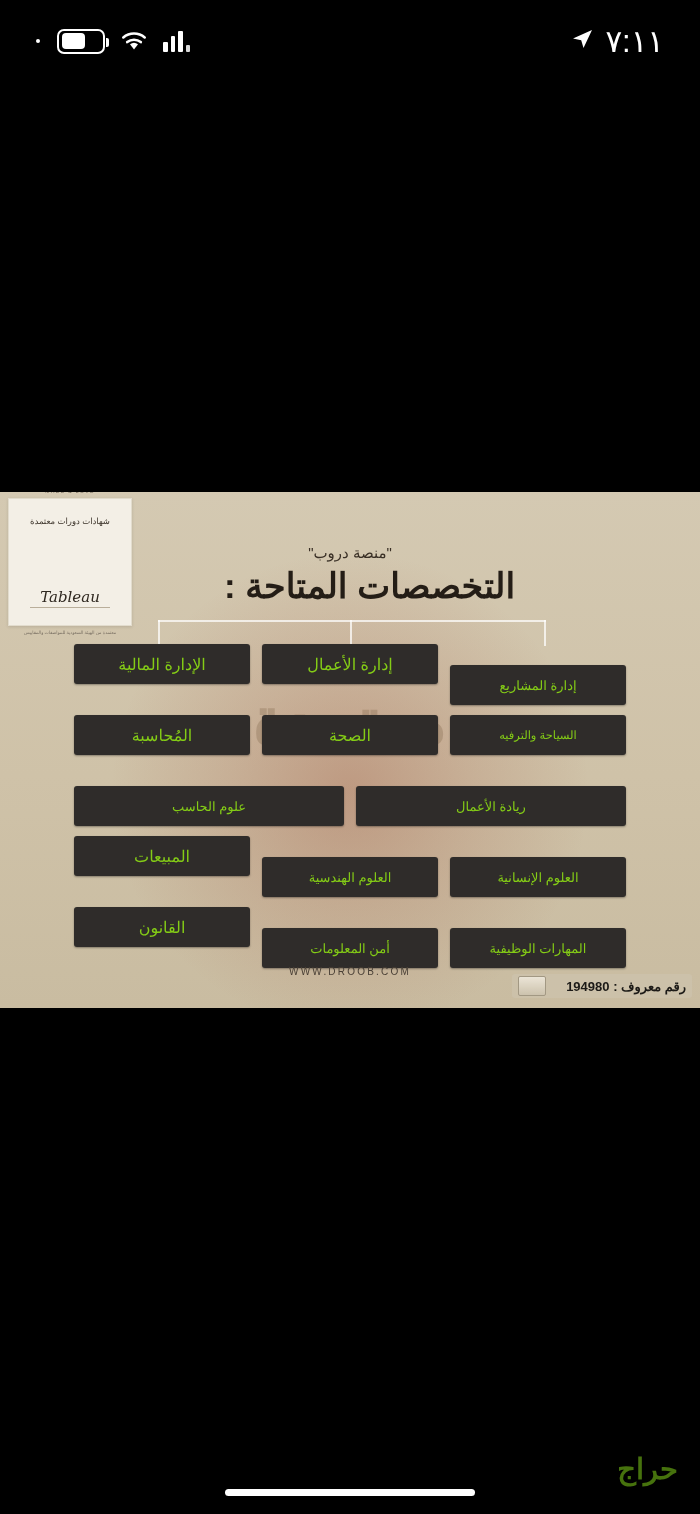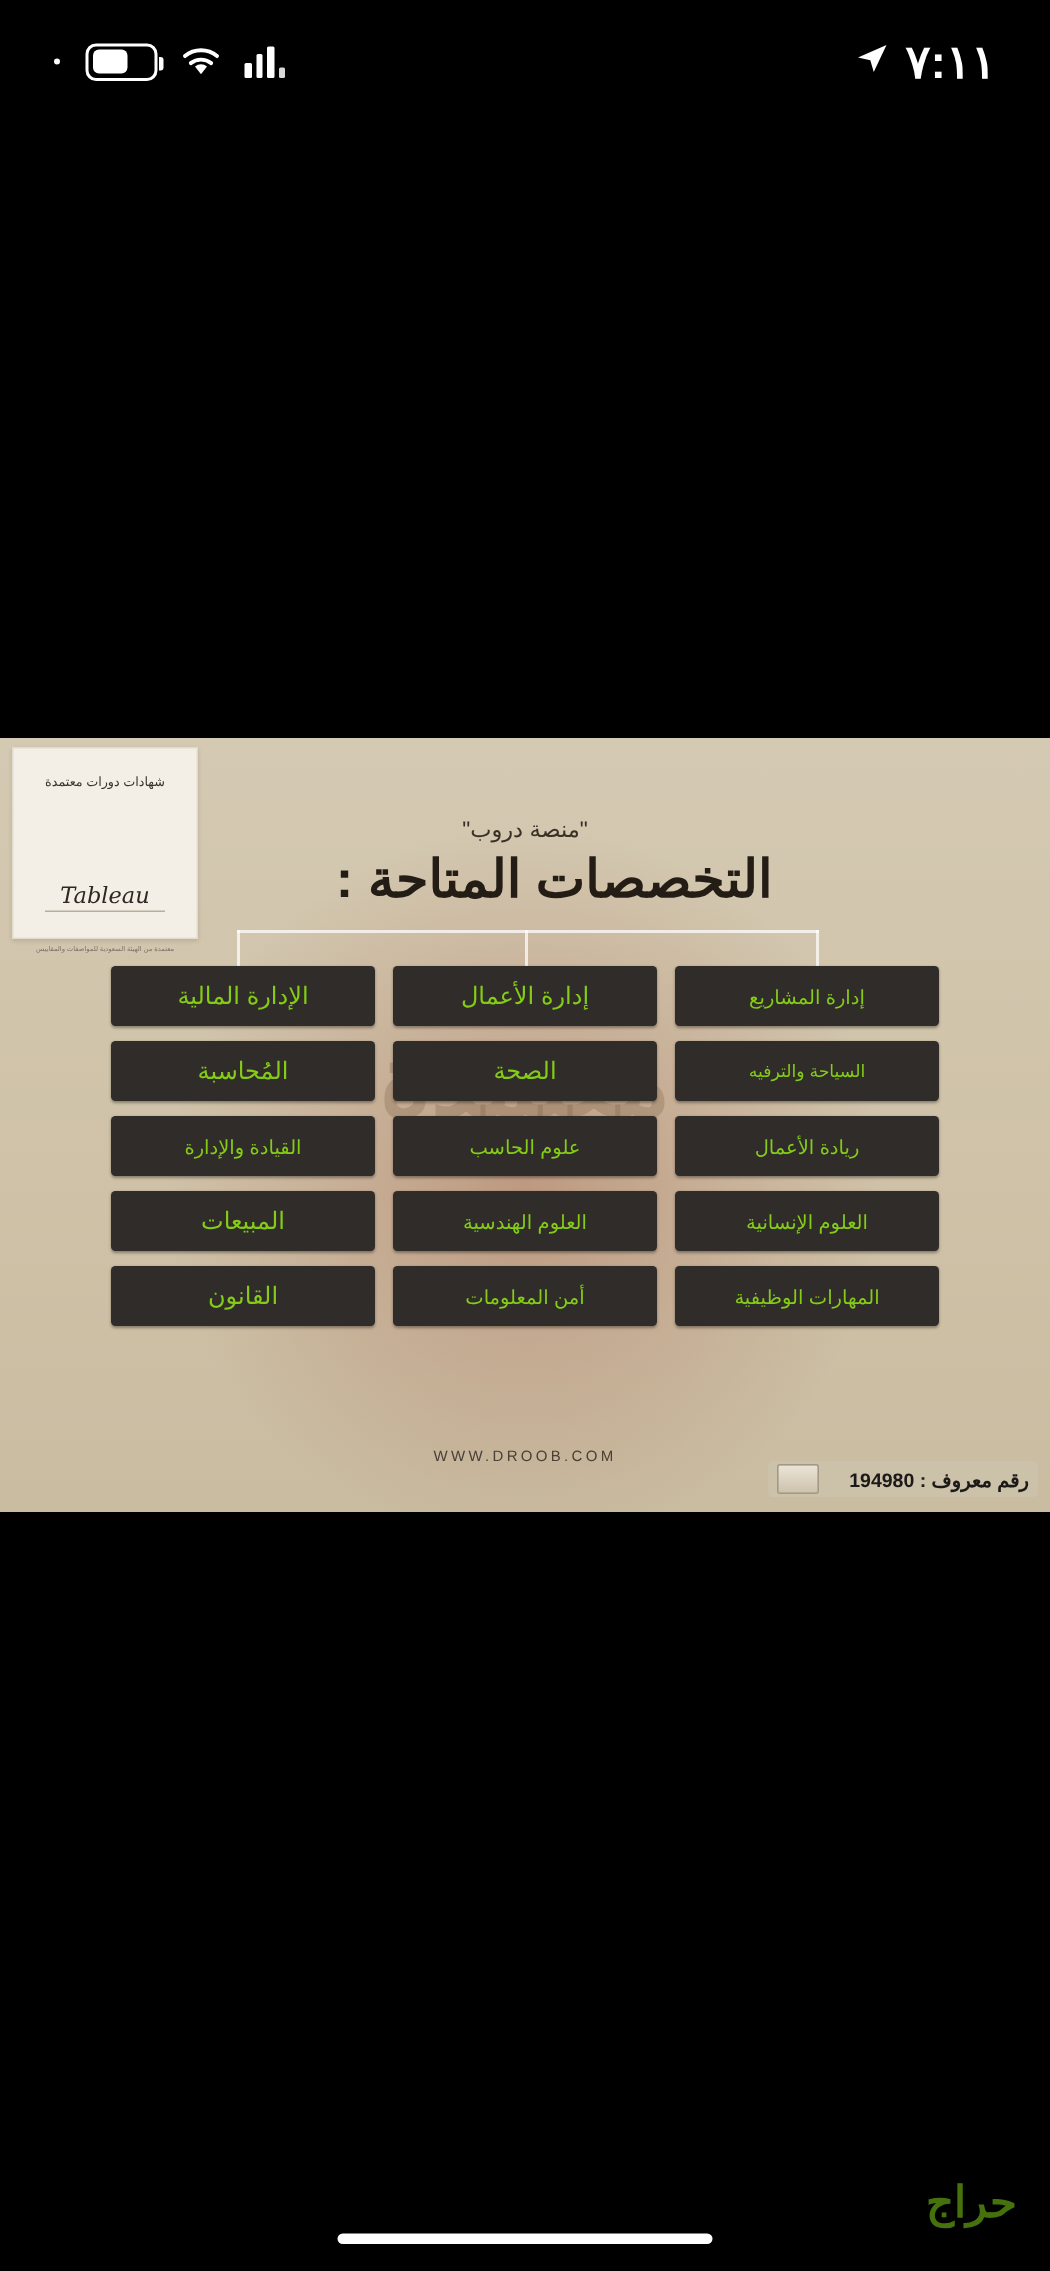--- a/index.html
+++ b/index.html
@@ -86,21 +86,20 @@
   .signal-bars i:nth-child(4) { height: 7px; opacity: .85; }
   .status-right {
     display: flex;
     align-items: center;
     gap: 10px;
   }
   .clock {
     font-size: 31px;
     letter-spacing: 0.5px;
     font-family: "Liberation Sans", sans-serif;
-    font-weight: bold;
   }
 
   
   .media-frame {
     position: absolute;
     top: 492px;
     left: 0;
     width: 700px;
     height: 516px;
     background: #cfc3aa;
@@ -235,21 +234,21 @@
     align-items: center;
     justify-content: center;
     color: #84cc16;
     font-size: 16px;
     direction: rtl;
     box-shadow: 0 1px 2px rgba(0,0,0,.35);
     text-align: center;
     padding: 0 4px;
     box-sizing: border-box;
   }
-  .chip.sm { font-size: 13px; }
+  .chip.sm { font-size: 13px; margin-top: 21px; }
   .chip.xs { font-size: 11.5px; }
 
   .poster-url {
     position: absolute;
     bottom: 31px;
     left: 0; right: 0;
     text-align: center;
     font-size: 10px;
     letter-spacing: 2.2px;
     color: #4a4036;
@@ -363,21 +362,20 @@
         <div class="chip">الإدارة المالية</div>
       </div>
       <div class="grid-row">
         <div class="chip xs">السياحة والترفيه</div>
         <div class="chip">الصحة</div>
         <div class="chip">المُحاسبة</div>
       </div>
       <div class="grid-row">
         <div class="chip sm">ريادة الأعمال</div>
         <div class="chip sm">علوم الحاسب</div>
-        <div class="chip sm">القيادة والإدارة</div>
       </div>
       <div class="grid-row">
         <div class="chip sm">العلوم الإنسانية</div>
         <div class="chip sm">العلوم الهندسية</div>
         <div class="chip">المبيعات</div>
       </div>
       <div class="grid-row">
         <div class="chip sm">المهارات الوظيفية</div>
         <div class="chip sm">أمن المعلومات</div>
         <div class="chip">القانون</div>

